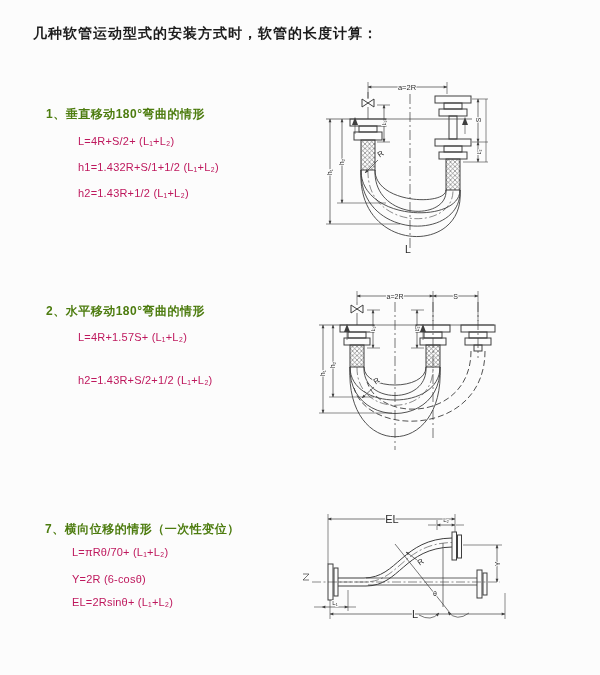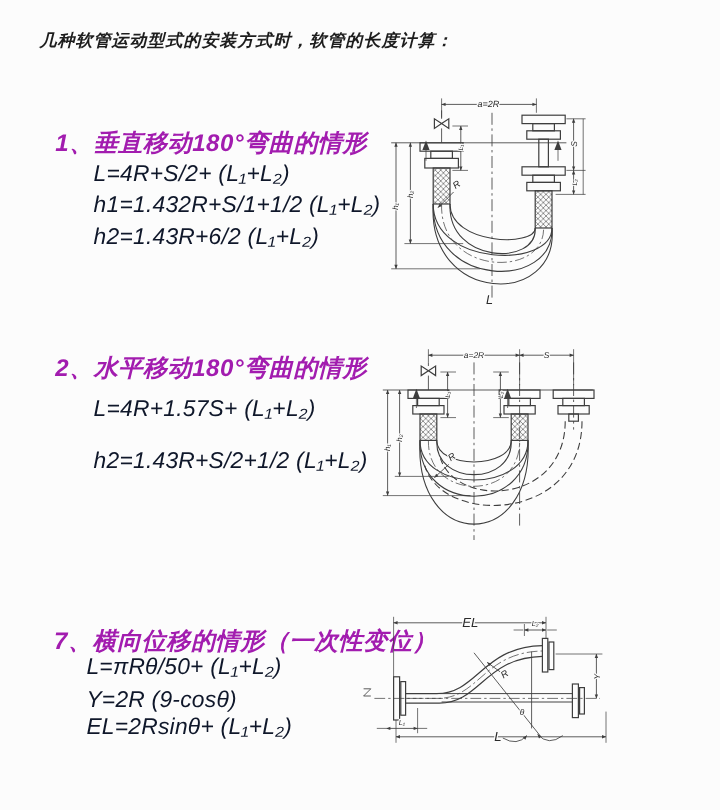--- a/index.html
+++ b/index.html
@@ -1,42 +1,42 @@
 <!DOCTYPE html>
 <html><head>
 <meta charset="utf-8">
 <style>
   html,body{margin:0;padding:0;}
   body{width:600px;height:675px;background:#fcfcfc;font-family:"Liberation Sans",sans-serif;}
-  .page{position:relative;width:600px;height:675px;background:#fcfcfc;overflow:hidden;color:#222;font-style:italic;}
+  .page{position:relative;width:600px;height:675px;background:#fcfcfc;overflow:hidden;color:#222;}
   .title{position:absolute;left:33px;top:25px;font-size:14px;font-weight:700;letter-spacing:1px;color:#1d1d1d;white-space:nowrap;}
-  .heading{position:absolute;font-size:20px;font-weight:700;letter-spacing:.5px;color:#a21caf;white-space:nowrap;}
-  .formula{position:absolute;font-size:19px;font-weight:400;letter-spacing:.2px;color:#0f172a;white-space:nowrap;}
+  .heading{position:absolute;font-size:12px;font-weight:700;letter-spacing:.5px;color:#4d7c0f;white-space:nowrap;}
+  .formula{position:absolute;font-size:11px;font-weight:400;letter-spacing:.2px;color:#be185d;white-space:nowrap;}
   svg.diag{position:absolute;}
   svg.diag text{font-family:"Liberation Sans",sans-serif;fill:#2b2b2b;stroke:#fcfcfc;stroke-width:2px;stroke-linejoin:round;paint-order:stroke;}
 </style>
 </head>
 <body>
 
 <div class="page">
 
   <div class="title">几种软管运动型式的安装方式时，软管的长度计算：</div>
 
   <div class="heading" style="left:46px;top:106px">1、垂直移动180°弯曲的情形</div>
   <div class="formula" style="left:78px;top:135px">L=4R+S/2+ (L₁+L₂)</div>
   <div class="formula" style="left:78px;top:161px">h1=1.432R+S/1+1/2 (L₁+L₂)</div>
-  <div class="formula" style="left:78px;top:187px">h2=1.43R+6/2 (L₁+L₂)</div>
-
-  <div class="heading" style="left:46px;top:293px">2、水平移动180°弯曲的情形</div>
+  <div class="formula" style="left:78px;top:187px">h2=1.43R+1/2 (L₁+L₂)</div>
+
+  <div class="heading" style="left:46px;top:303px">2、水平移动180°弯曲的情形</div>
   <div class="formula" style="left:78px;top:331px">L=4R+1.57S+ (L₁+L₂)</div>
   <div class="formula" style="left:78px;top:374px">h2=1.43R+S/2+1/2 (L₁+L₂)</div>
 
   <div class="heading" style="left:45px;top:521px">7、横向位移的情形（一次性变位）</div>
-  <div class="formula" style="left:72px;top:546px">L=πRθ/50+ (L₁+L₂)</div>
-  <div class="formula" style="left:72px;top:573px">Y=2R (9-cosθ)</div>
+  <div class="formula" style="left:72px;top:546px">L=πRθ/70+ (L₁+L₂)</div>
+  <div class="formula" style="left:72px;top:573px">Y=2R (6-cosθ)</div>
   <div class="formula" style="left:72px;top:596px">EL=2Rsinθ+ (L₁+L₂)</div>
 
   <svg class="diag" style="left:320px;top:72px" width="185" height="185" viewBox="0 0 185 185">
     <defs>
       <marker id="ar1" viewBox="0 0 10 10" refX="9.5" refY="5" markerWidth="7" markerHeight="5" orient="auto-start-reverse">
         <path d="M0,1 L10,5 L0,9 z" fill="#3e3e3e"></path>
       </marker>
       <pattern id="braid1" width="4.5" height="4.5" patternUnits="userSpaceOnUse">
         <path d="M0,4.5 L4.5,0 M0,0 L4.5,4.5" stroke="#6a6a6a" stroke-width="0.6" fill="none"></path>
       </pattern>

